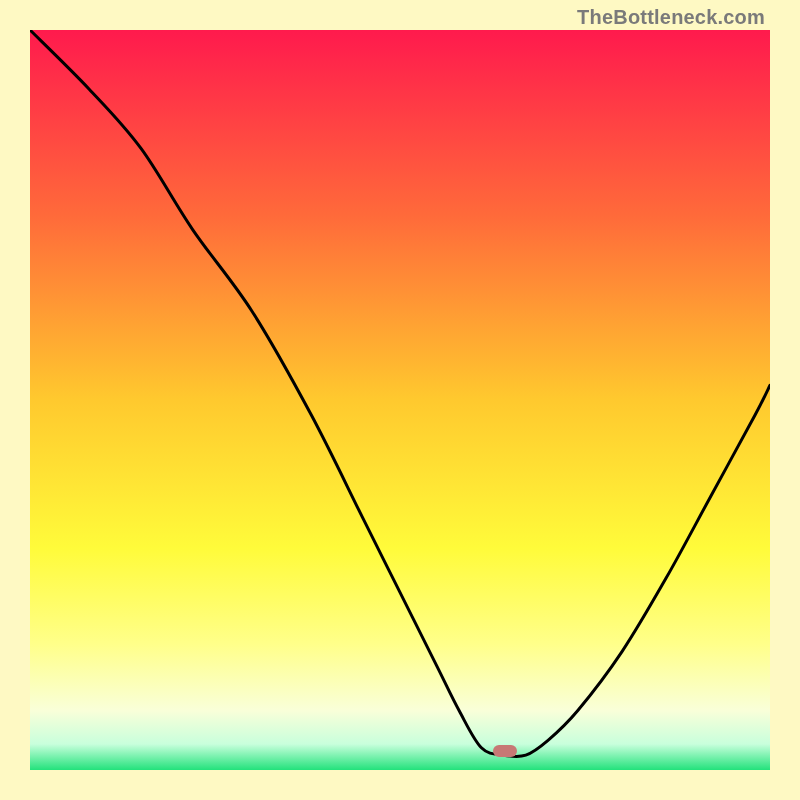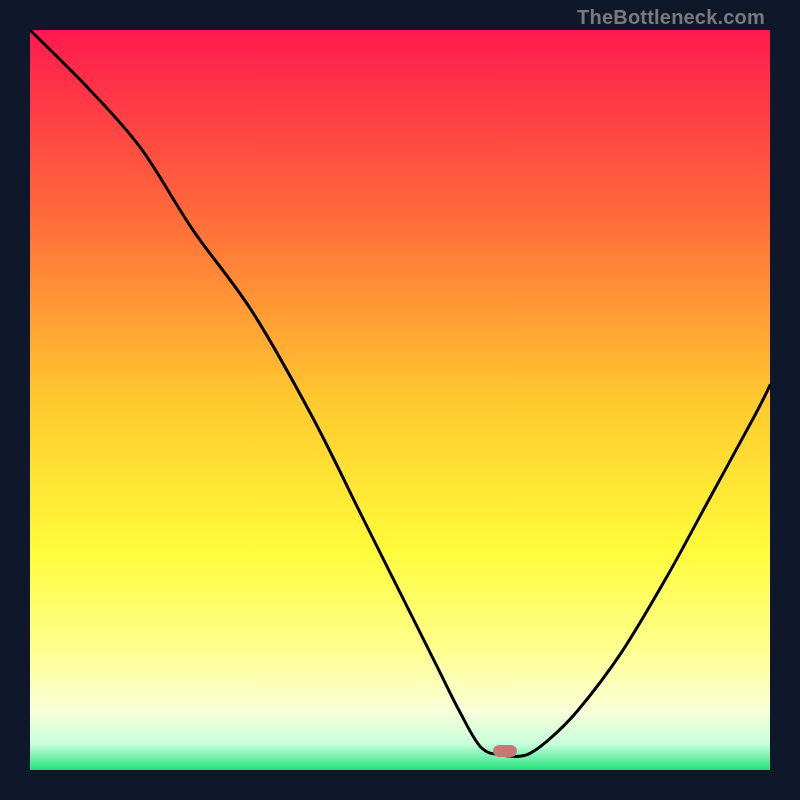--- a/index.html
+++ b/index.html
@@ -9,21 +9,21 @@
     height: 800px;
     background: #000;
     overflow: hidden;
   }
   .frame {
     position: absolute;
     left: 0;
     top: 0;
     width: 800px;
     height: 800px;
-    background: #0f172a;
+    background: #fef9c3;
   }
   .plot {
     position: absolute;
     left: 30px;
     top: 30px;
     width: 740px;
     height: 740px;
   }
   .watermark {
     position: absolute;

